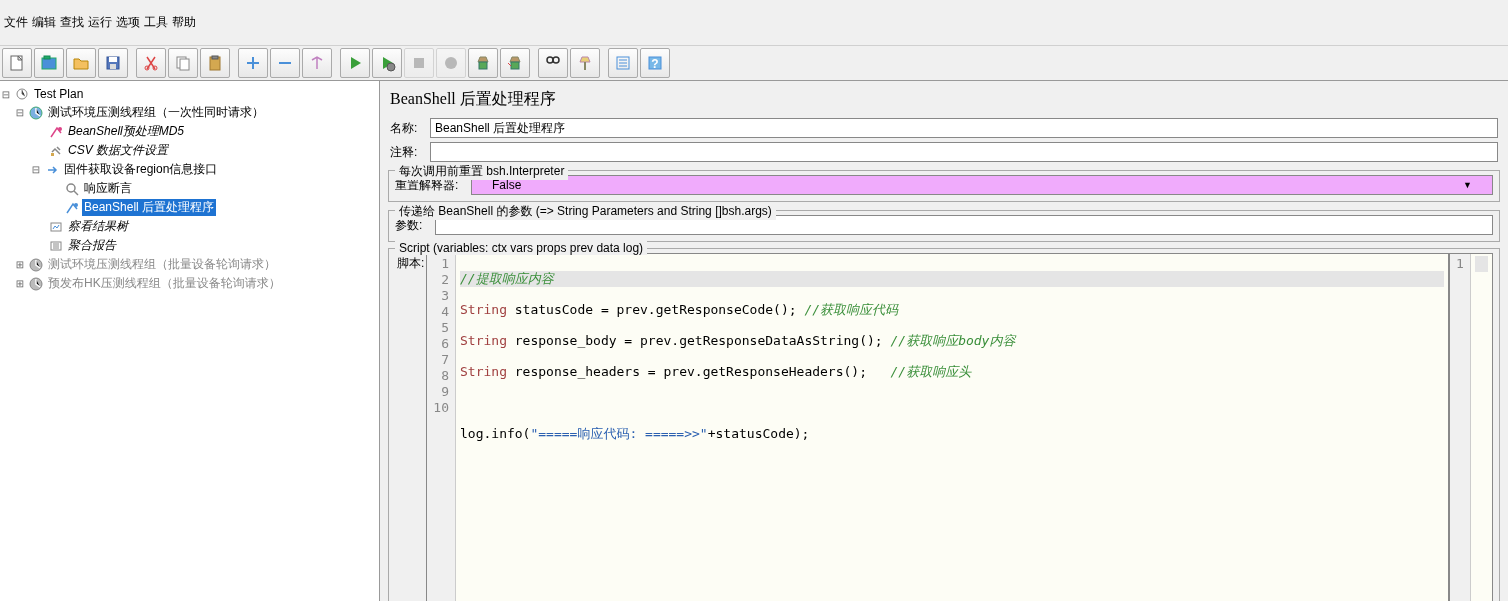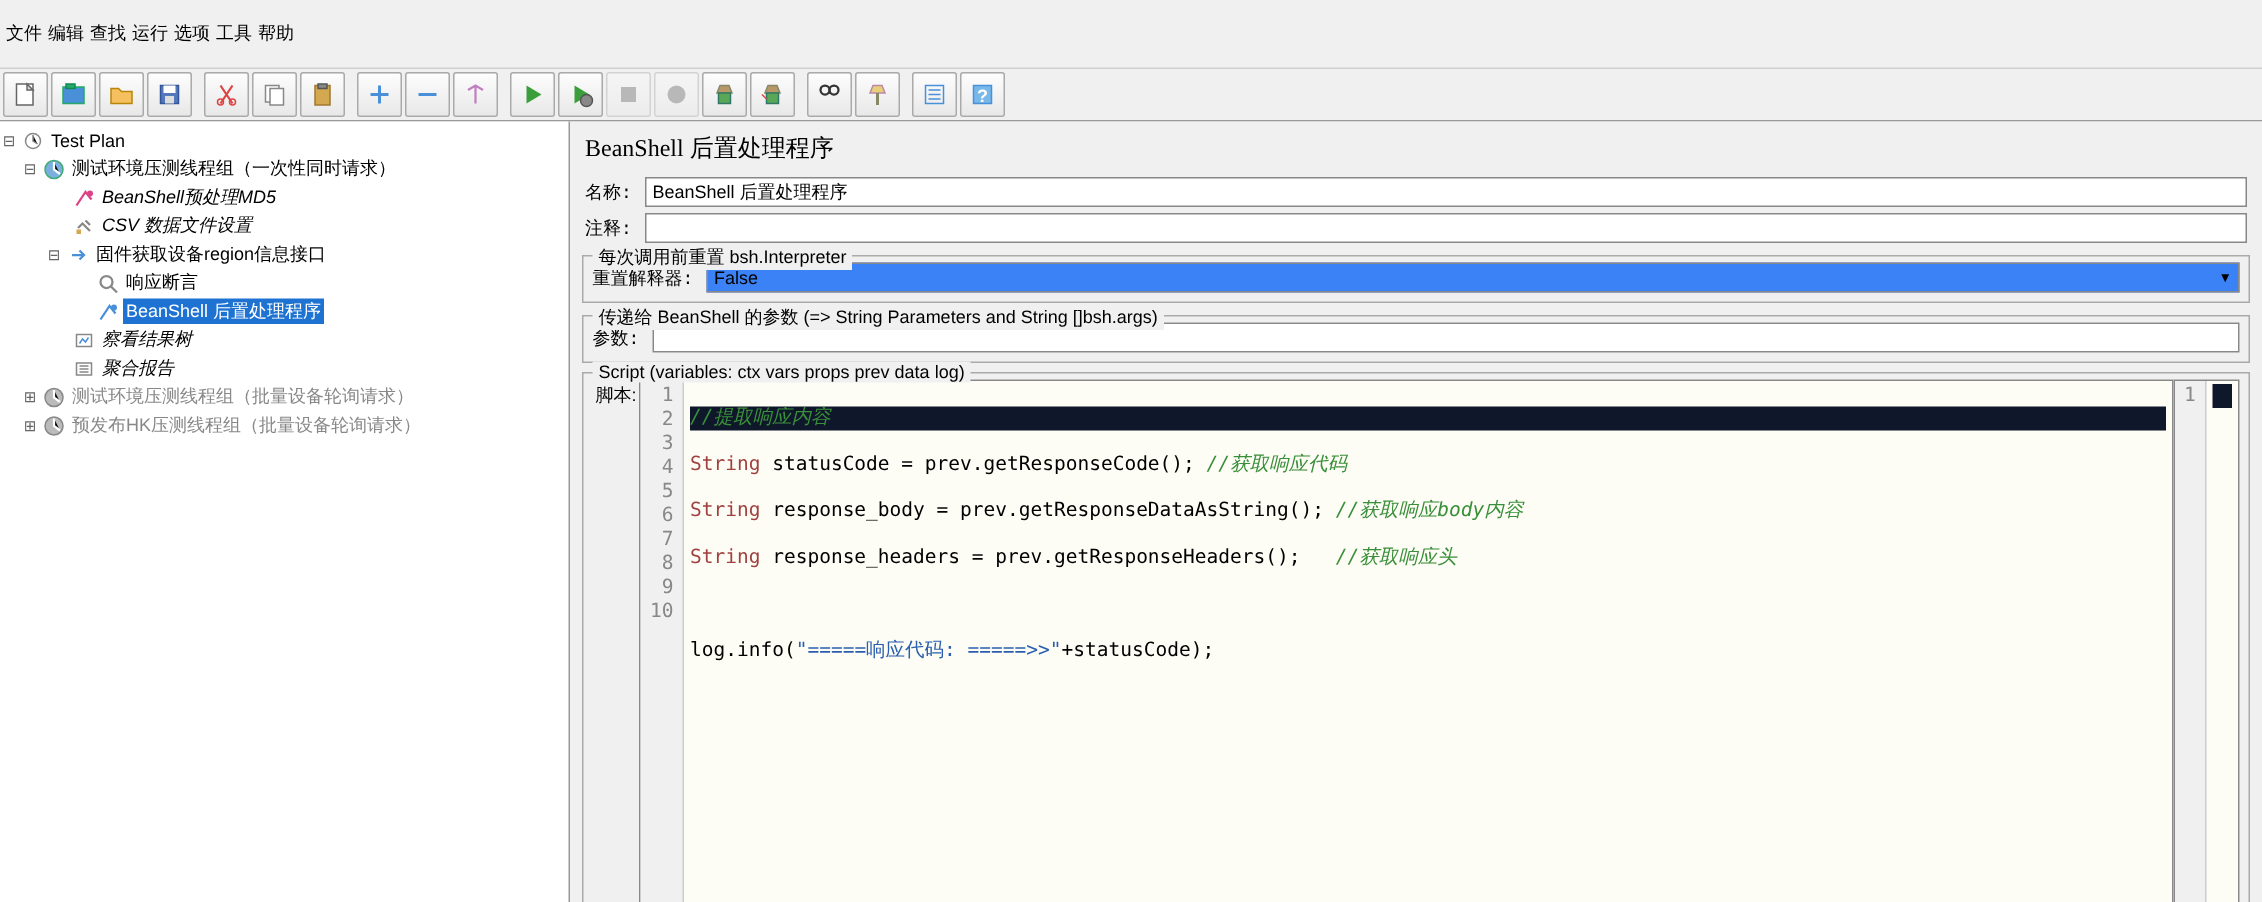--- a/index.html
+++ b/index.html
@@ -14,36 +14,36 @@
 .tree-panel { width: 380px; background: #fff; border-right: 1px solid #999; padding: 4px 0; overflow: auto; }
 .tree-node { display: flex; align-items: center; padding: 1px 0; white-space: nowrap; cursor: pointer; }
 .tree-node .exp { width: 12px; text-align: center; font-size: 10px; color: #666; cursor: pointer; }
 .tree-node .icon { width: 16px; height: 16px; margin: 0 2px; display: flex; align-items: center; justify-content: center; }
 .tree-node.selected .lbl { background: #1e73d2; color: #fff; padding: 0 2px; }
 .lbl { padding: 0 2px; }
 .ind1 { padding-left: 14px; } .ind2 { padding-left: 30px; } .ind3 { padding-left: 46px; font-style: italic; } .ind4 { padding-left: 62px; }
 .right-panel { flex: 1; background: #f0f0f0; display: flex; flex-direction: column; overflow: hidden; }
 .panel-title { font-size: 16px; padding: 8px 10px 6px; font-family: "SimSun", serif; }
 .form-row { display: flex; align-items: center; padding: 2px 10px; gap: 6px; }
-.form-row label { min-width: 34px; font-family: Liberation Mono, monospace; }
+.form-row label { min-width: 34px; }
 .form-row input[type=text] { flex: 1; border: 1px solid #888; padding: 2px 4px; background: #fff; font-size: 12px; }
 .fieldset { border: 1px solid #aaa; margin: 6px 8px 2px; padding: 4px 6px 6px; position: relative; }
 .fieldset .legend { position: absolute; top: -8px; left: 6px; background: #f0f0f0; padding: 0 4px; font-size: 12px; text-align: center; }
-.combo { flex: 1; border: 1px solid #888; background: #3b82f6; padding: 2px 4px; display: flex; justify-content: space-between; align-items: center; }
+.combo { flex: 1; border: 1px solid #888; background: #f0abfc; padding: 2px 20px; display: flex; justify-content: space-between; align-items: center; }
 .combo .arrow { font-size: 9px; }
 .browse-btn { border: 1px solid #888; background: linear-gradient(#fdfdfd,#e4e4e4); padding: 3px 16px; cursor: pointer; margin-left: 4px; }
 .script-area { flex: 1; display: flex; flex-direction: row; margin: 4px 8px; min-height: 0; }
 .script-label { text-align: center; padding: 2px; }
 .code-editor { flex: 1; border: 1px solid #888; background: #fdfdf5; display: flex; overflow: auto; font-family: Consolas, monospace; font-size: 13px; min-height: 100px; }
 .code-editor.small { flex: 0 0 44px; }
 .gutter { background: #f0f0f0; border-right: 1px solid #ccc; padding: 2px 6px; text-align: right; color: #888; }
 .gutter div { line-height: 16px; }
 .code { padding: 2px 4px; white-space: pre; flex: 1; }
 .code div { line-height: 16px; }
-.hl-cur { background: #0f172a; }
+.hl-cur { background: #e5e5e5; }
 .c-comment { color: #3a8f3a; font-style: italic; }
 .c-type { color: #a04040; }
 .c-str { color: #2a5fb0; }
 svg { display: block; }
 </style>
 </head>
 <body>
 
 <div class="menubar">
   <span>文件</span>

